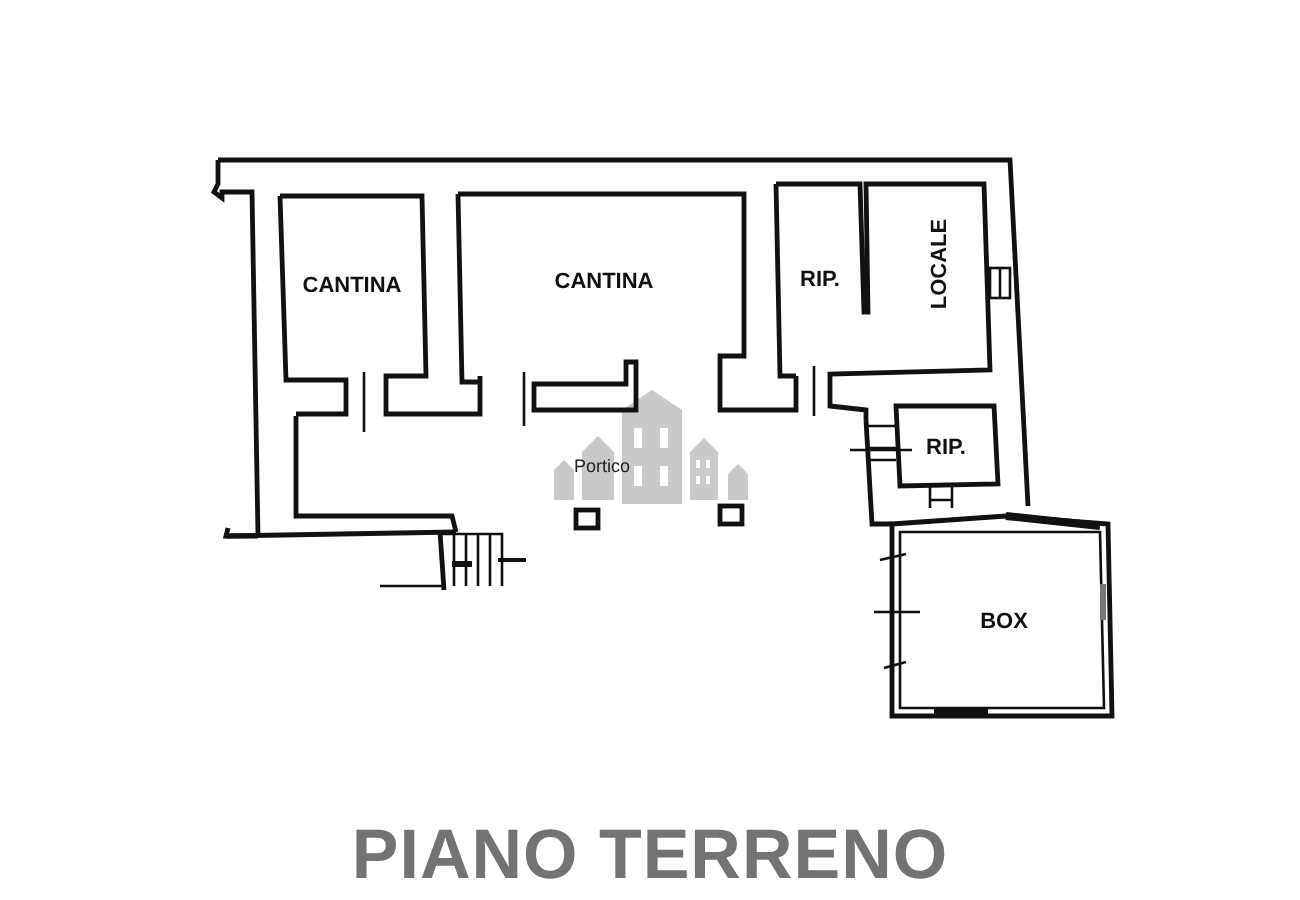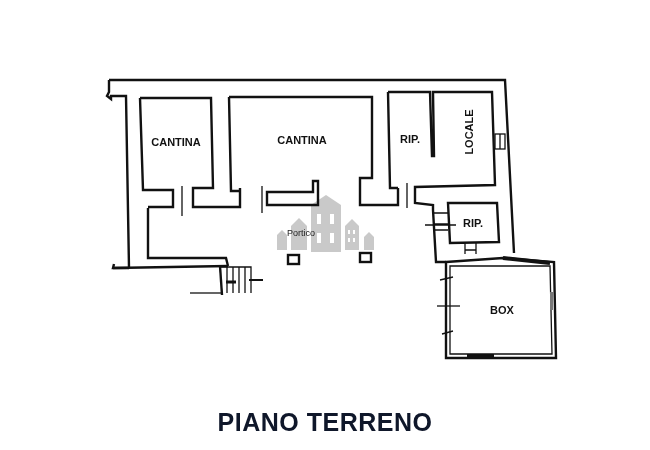--- a/index.html
+++ b/index.html
@@ -4,21 +4,21 @@
   <style>
     html, body { margin: 0; padding: 0; background: #ffffff; }
     body { width: 650px; height: 450px; position: relative; overflow: hidden; font-family: "Liberation Sans", sans-serif; }
     svg.plan { position: absolute; left: 0; top: 0; width: 650px; height: 450px; }
     .wall { fill: none; stroke: #111; stroke-width: 2.4; stroke-linejoin: miter; }
     .thin { fill: none; stroke: #111; stroke-width: 1.3; }
     .room-label { font-family: "Liberation Sans", sans-serif; font-weight: bold; font-size: 11px; fill: #111; }
     .wm { fill: #c9c9c9; }
     .wm-win { fill: #ffffff; }
     .portico { font-family: "Liberation Sans", sans-serif; font-size: 9px; fill: #222; }
-    .title { position: absolute; left: 0; width: 650px; top: 408px; text-align: center; font-family: "Liberation Sans", sans-serif; font-weight: bold; font-size: 25px; color: #0f172a; letter-spacing: 0.5px; }
+    .title { position: absolute; left: 0; width: 650px; top: 408px; text-align: center; font-family: "Liberation Sans", sans-serif; font-weight: bold; font-size: 35px; color: #737373; letter-spacing: 0.5px; }
   </style>
 </head>
 <body>
 
 <svg class="plan" viewBox="0 0 650 450" xmlns="http://www.w3.org/2000/svg">
 
   <g>
     <polygon class="wm" points="277,235 282,230 287,235 287,250 277,250"></polygon>
     <polygon class="wm" points="291,226 299,218 307,226 307,250 291,250"></polygon>
     <polygon class="wm" points="311,205 326,195 341,205 341,252 311,252"></polygon>

